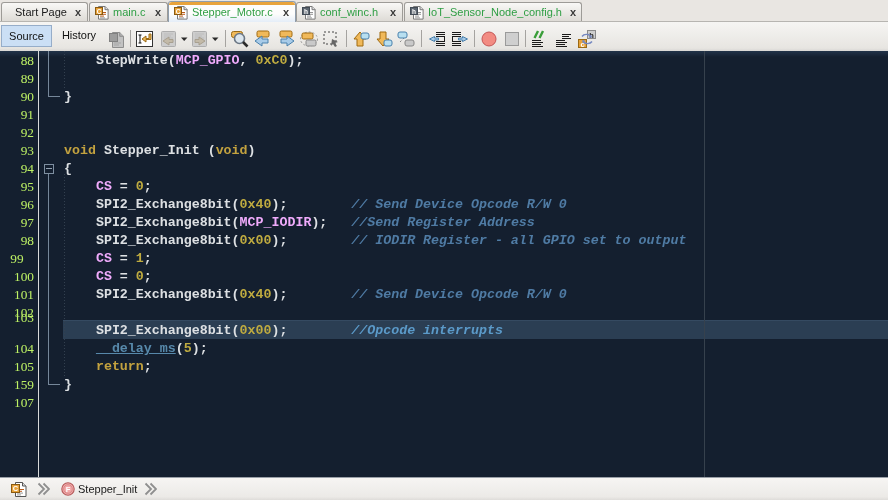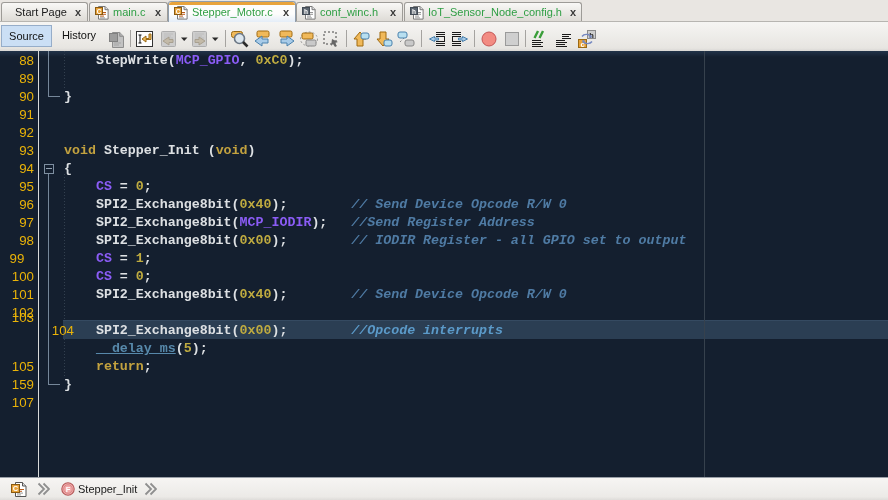--- a/index.html
+++ b/index.html
@@ -11,24 +11,24 @@
 .tab svg{flex:none;}
 .tab .lbl{font-size:11px;color:#2f9e44;margin-left:4px;white-space:nowrap;}
 .tab .lbl.dark{color:#1a1a1a;margin-left:0;}
 .tab .cls{margin-left:auto;margin-right:6px;font-size:11px;font-weight:bold;color:#3a3a3a;padding-left:8px;}
 #toolbar{position:absolute;left:0;top:22px;width:888px;height:29px;background:linear-gradient(#f6f5f3,#e7e5e1 90%,#d9d7d4);box-sizing:border-box;}
 #srcbtn{position:absolute;left:1px;top:3px;width:51px;height:22px;background:#cbdff5;border:1px solid #96adc9;box-sizing:border-box;text-align:center;line-height:20px;font-size:11px;color:#111;}
 #histbtn{position:absolute;left:58px;top:3px;width:42px;height:22px;text-align:center;line-height:20px;font-size:11px;color:#111;}
 .sep{position:absolute;top:8px;width:1px;height:17px;background:#a5a3a0;}
 .ticon{position:absolute;top:8px;}
 #editor{position:absolute;left:0;top:51px;width:888px;height:427px;background:#141f2f;overflow:hidden;transform:translateZ(0);}
-.ln{position:absolute;left:0;width:34px;text-align:right;font-family:Liberation Sans, sans-serif;font-size:13.3px;line-height:18px;color:#eab308;}
+.ln{position:absolute;left:0;width:34px;text-align:right;font-family:Liberation Serif, serif;font-size:13.3px;line-height:18px;color:#bef264;}
 .cl{position:absolute;left:64px;font-family:"Liberation Mono",monospace;font-size:13.3px;line-height:18px;font-weight:bold;color:#dde0e3;white-space:pre;}
 .cl i{font-style:italic;color:#4f7ba4;font-weight:bold;}
-.b{color:#8b5cf6;margin-top:27px;}
+.b{color:#f0abfc;margin-top:27px;}
 .y{color:#bfab40;}
 .o{color:#c3a23f;}
 .u{color:#5789ab;text-decoration:underline;}
 #band{position:absolute;left:63px;top:269px;width:825px;height:19px;background:#2b3e53;box-shadow:inset 0 1px 0 #354a61;}
 #gutline{position:absolute;left:38px;top:0;width:1px;height:427px;background:#d8dada;}
 #margin{position:absolute;left:704px;top:0;width:1px;height:427px;background:#36414d;}
 .foldv{position:absolute;width:1px;background:#76879a;}
 .foldh{position:absolute;height:1px;background:#76879a;}
 .guide{position:absolute;width:1px;background:repeating-linear-gradient(to bottom,#33404f 0 1px,transparent 1px 3px);}
 #foldbox{position:absolute;left:44px;top:113px;width:10px;height:10px;border:1px solid #7e8fa1;box-sizing:border-box;}
@@ -235,21 +235,21 @@
   <div class="ln" style="top:109px;">94</div>
   <div class="ln" style="top:127px;">95</div>
   <div class="ln" style="top:145px;">96</div>
   <div class="ln" style="top:163px;">97</div>
   <div class="ln" style="top:181px;">98</div>
   <div class="ln" style="top:199px;text-align:center;">99</div>
   <div class="ln" style="top:217px;">100</div>
   <div class="ln" style="top:235px;">101</div>
   <div class="ln" style="top:253px;">102</div>
   <div class="ln" style="top:258px;">103</div>
-  <div class="ln" style="top:271px;margin-left:40px;">104</div>
+  <div class="ln" style="top:289px;">104</div>
   <div class="ln" style="top:307px;">105</div>
   <div class="ln" style="top:325px;">159</div>
   <div class="ln" style="top:343px;">107</div>
   <div class="cl" style="top:1px;">    StepWrite(<span class="b">MCP_GPIO</span>, <span class="y">0xC0</span>);</div>
   <div class="cl" style="top:37px;">}</div>
   <div class="cl" style="top:91px;"><span class="o">void</span> Stepper_Init (<span class="o">void</span>)</div>
   <div class="cl" style="top:109px;">{</div>
   <div class="cl" style="top:127px;">    <span class="b">CS</span> = <span class="y">0</span>;</div>
   <div class="cl" style="top:145px;">    SPI2_Exchange8bit(<span class="y">0x40</span>);        <i>// Send Device Opcode R/W 0</i></div>
   <div class="cl" style="top:163px;">    SPI2_Exchange8bit(<span class="b">MCP_IODIR</span>);   <i>//Send Register Address</i></div>

